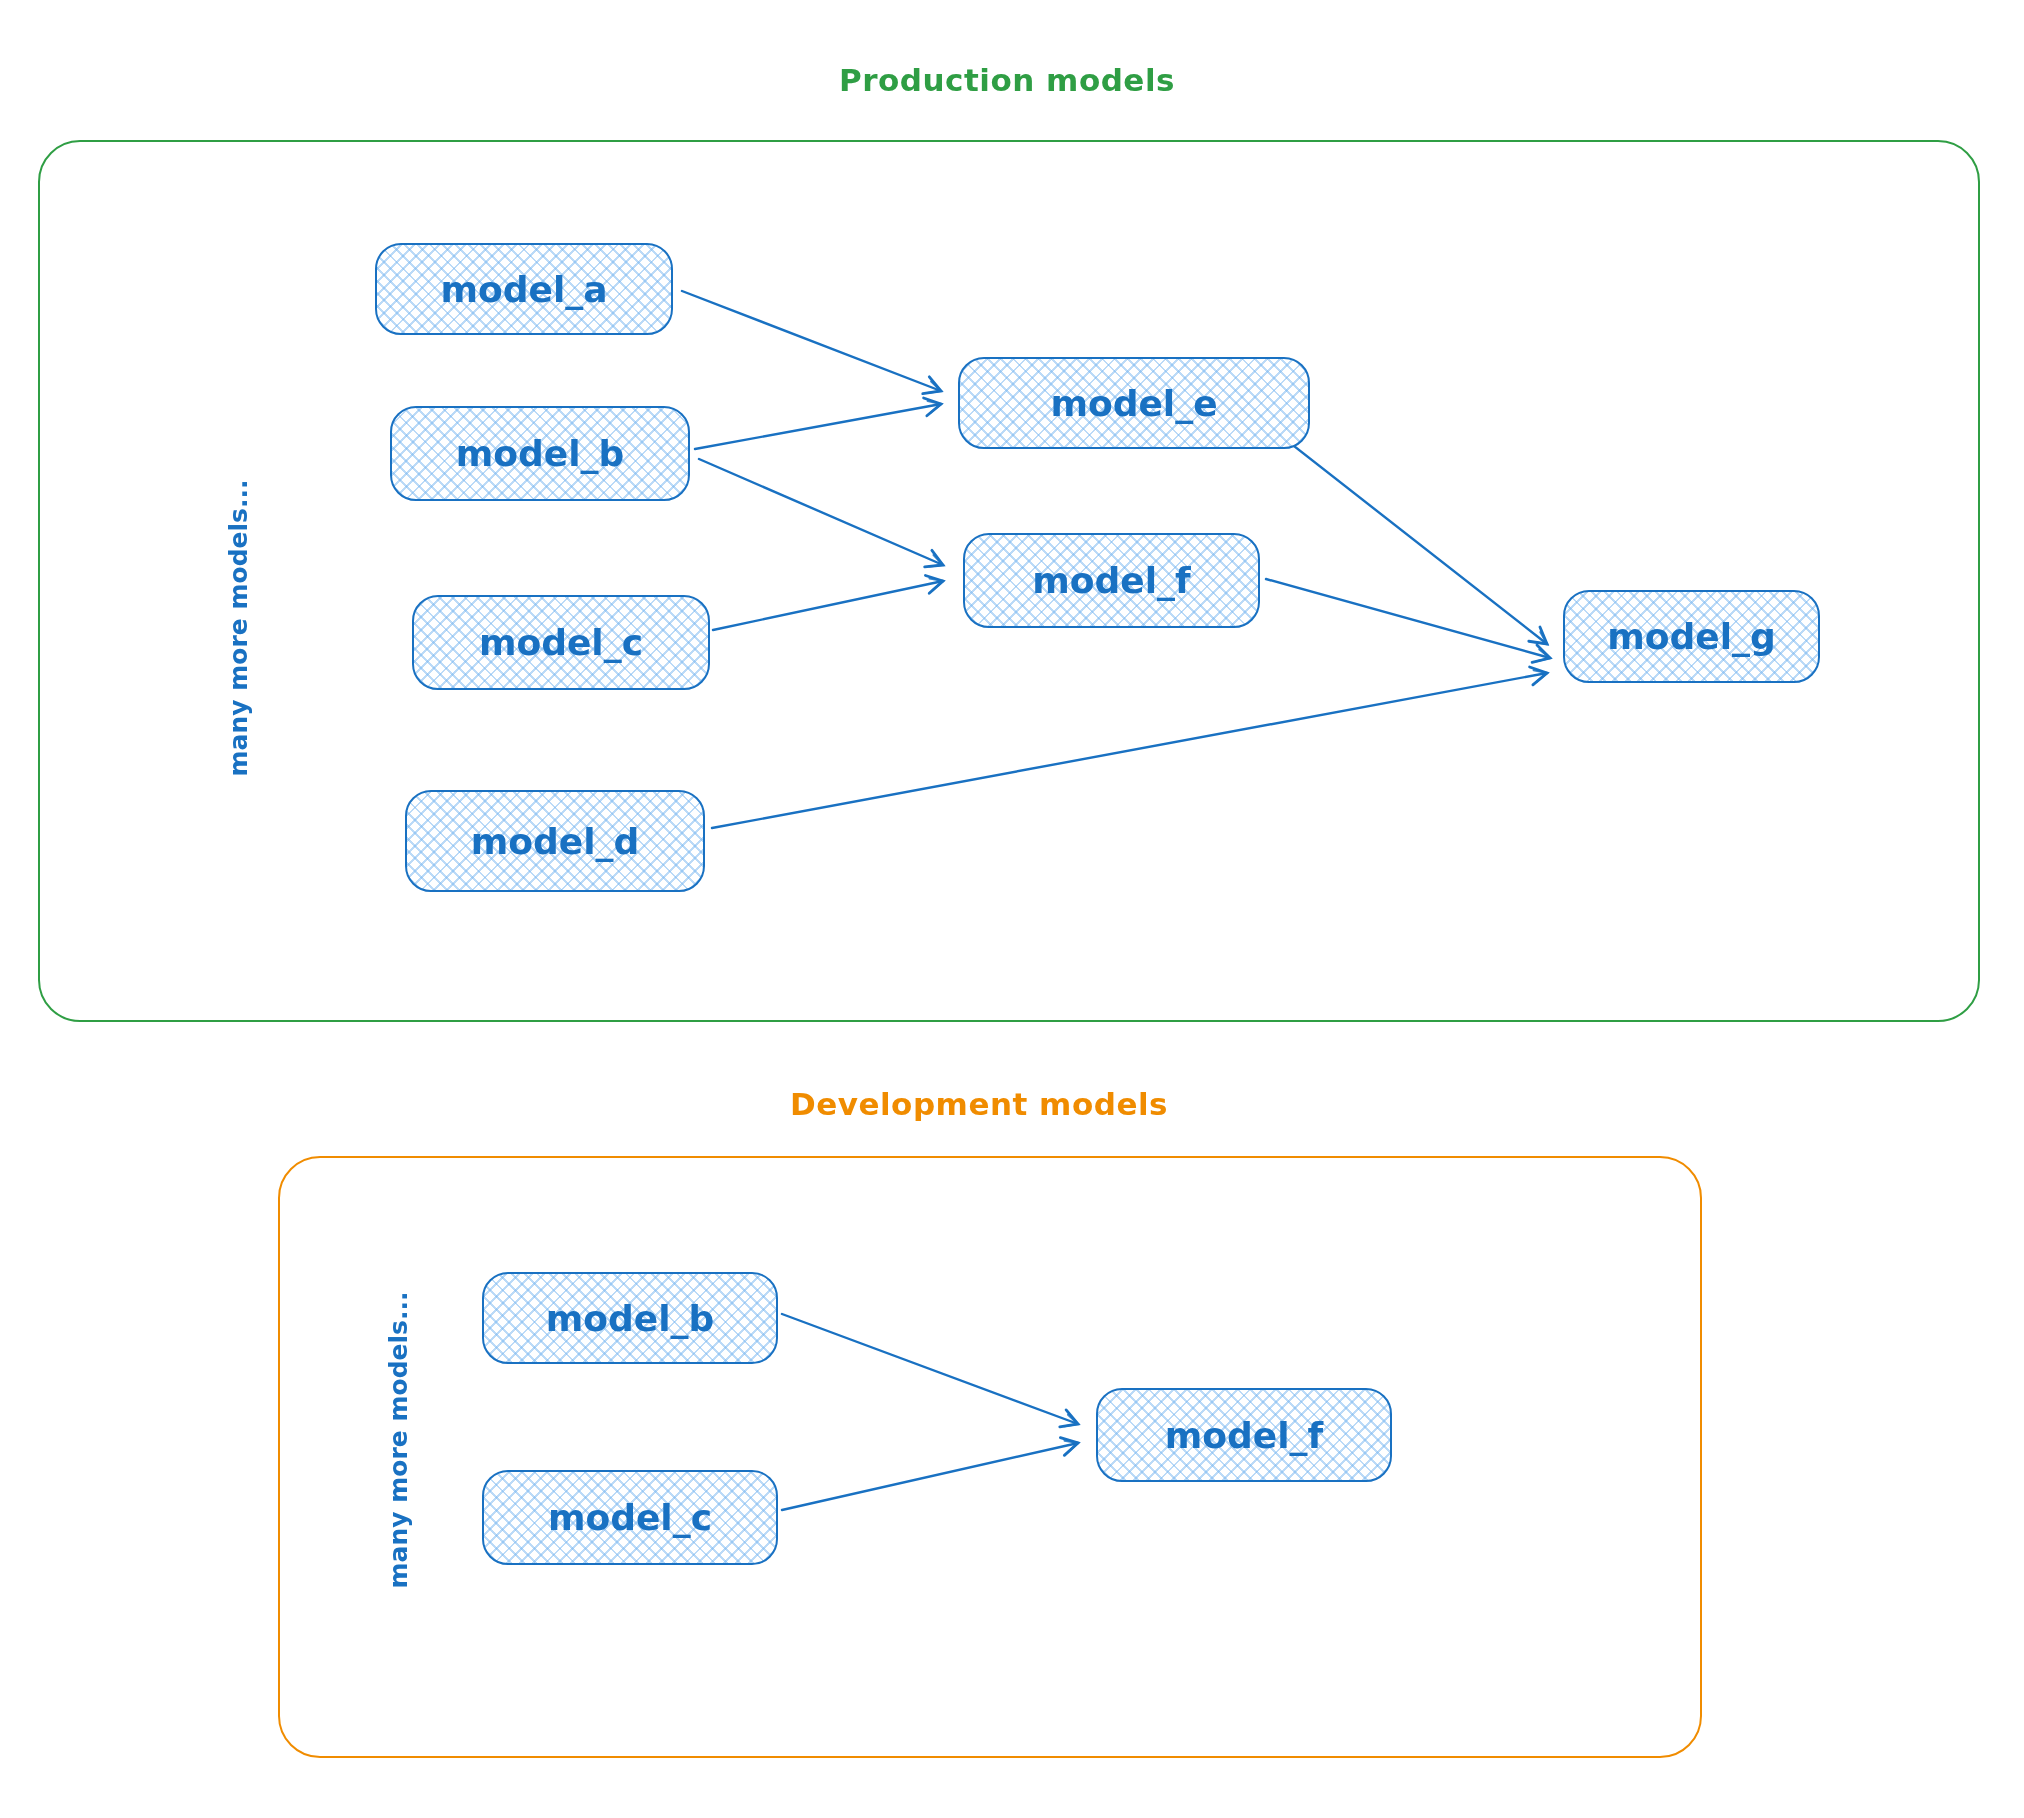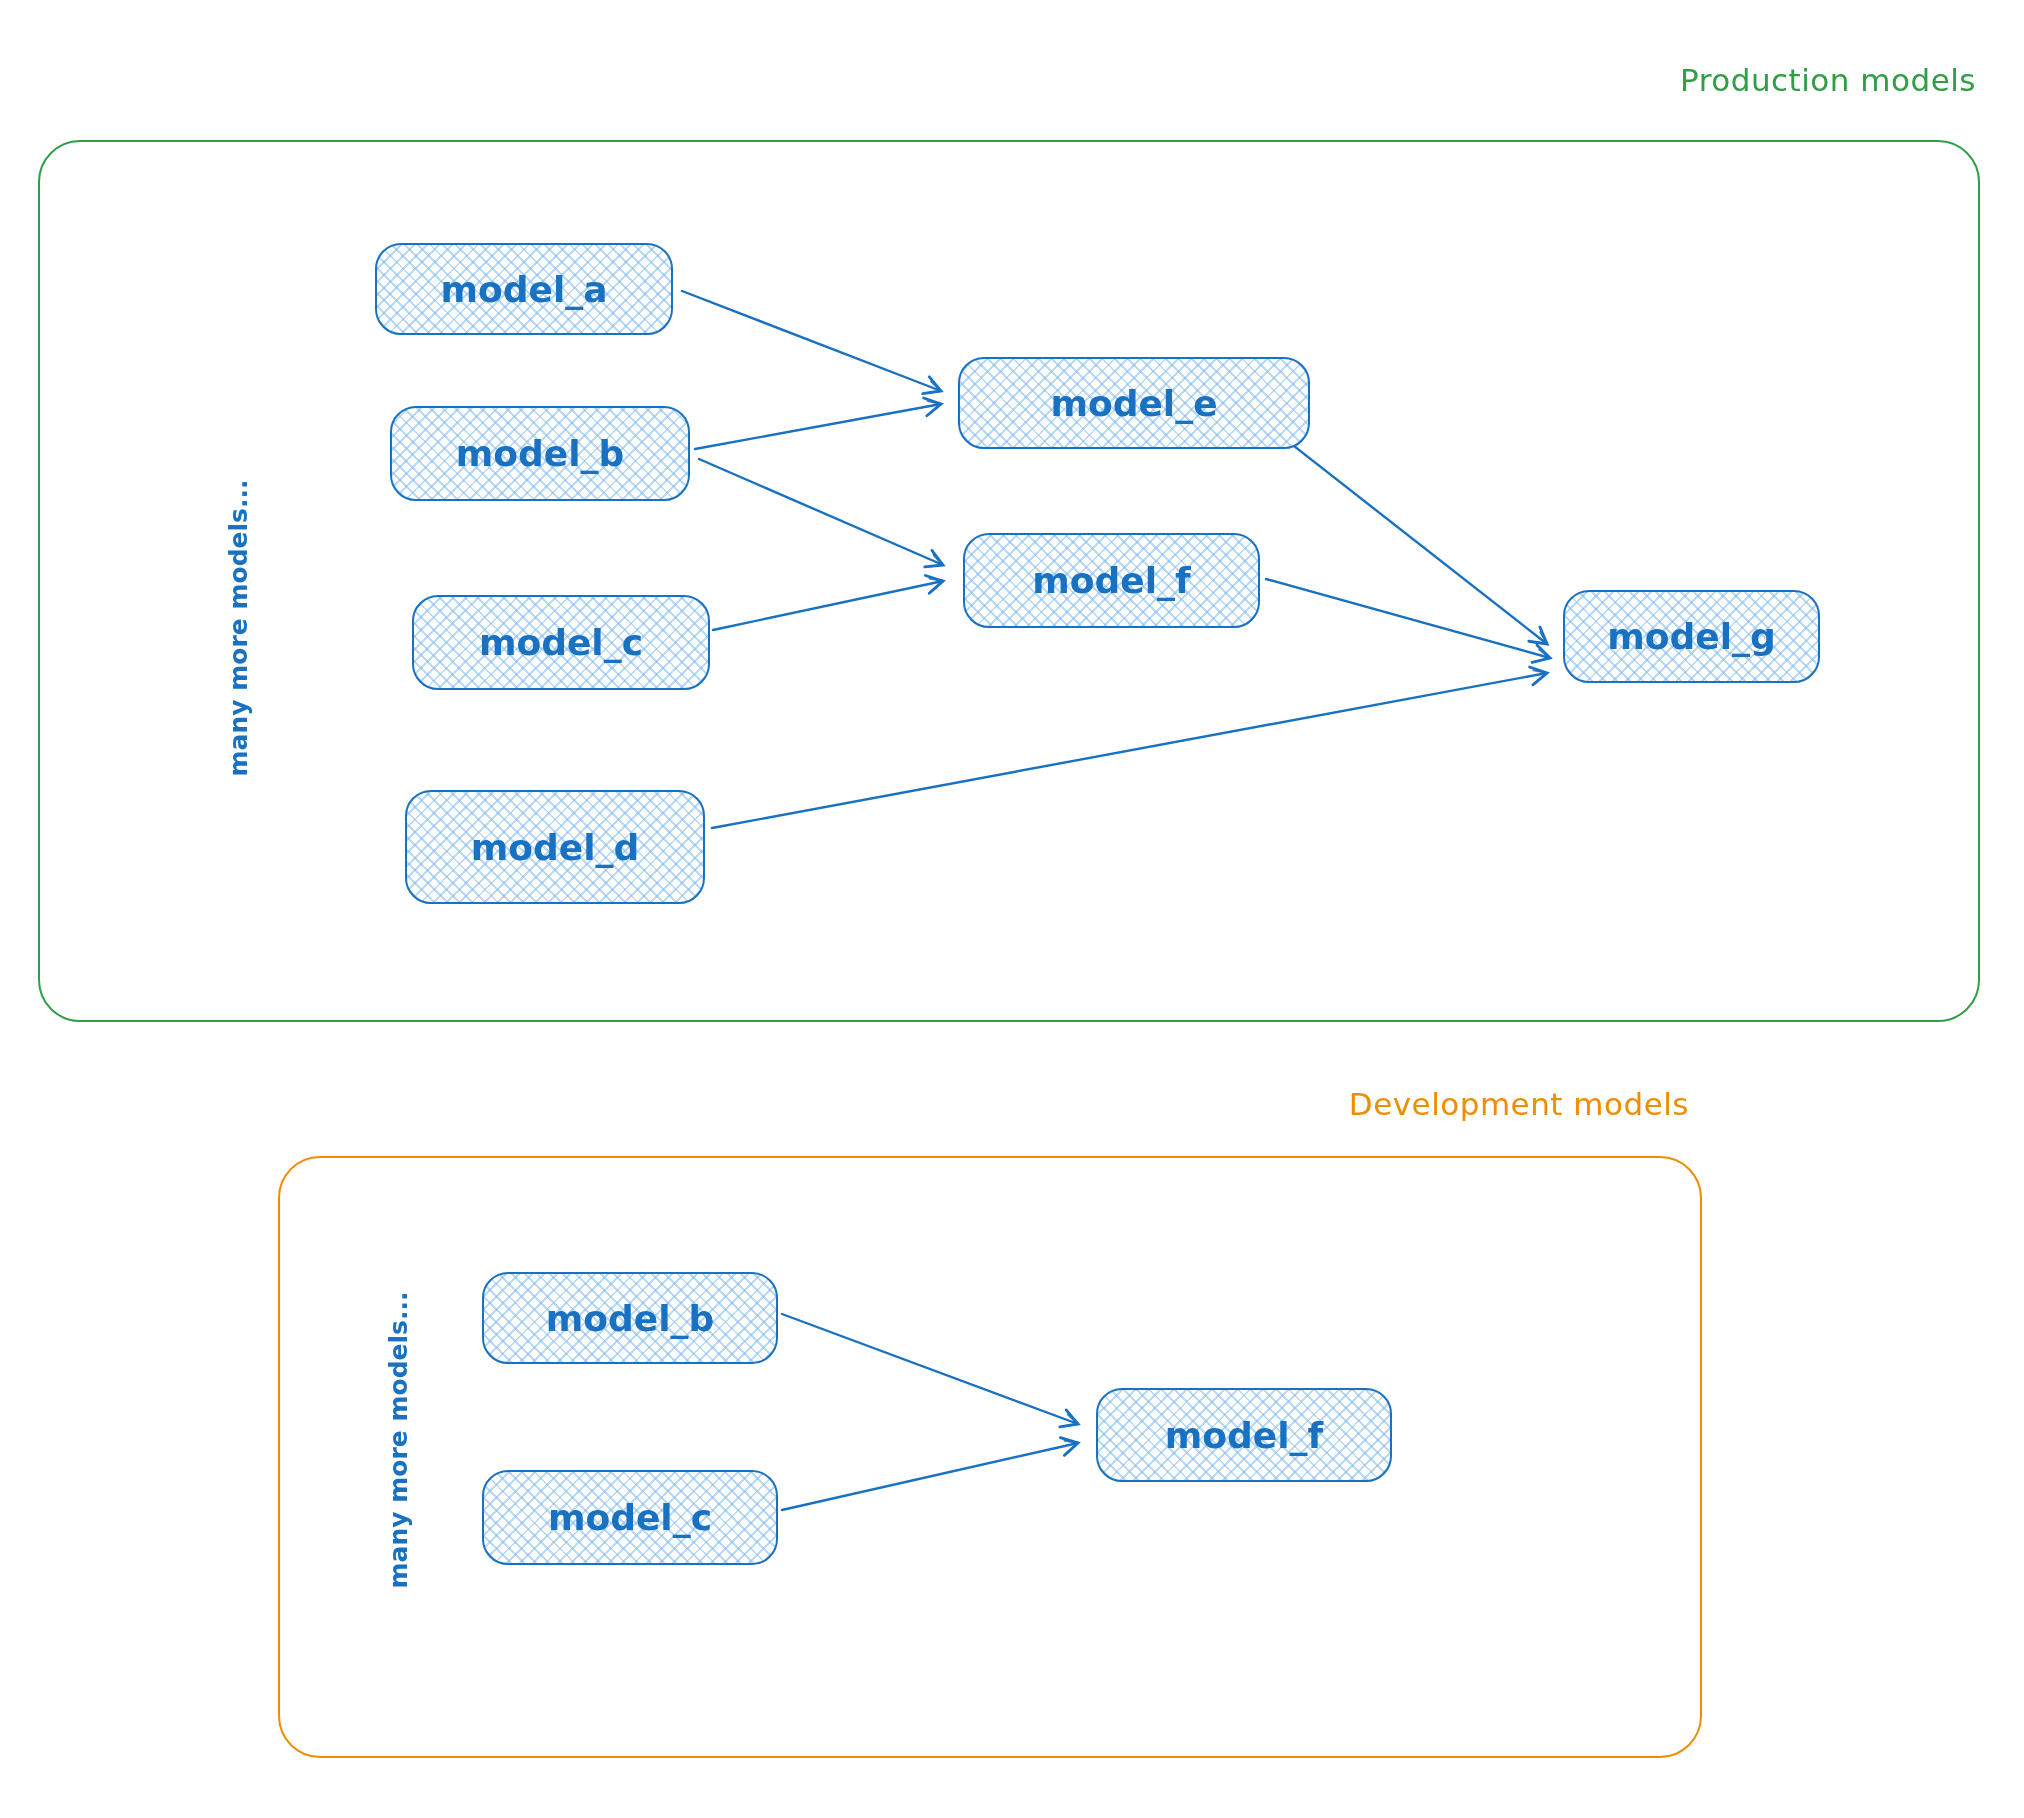--- a/index.html
+++ b/index.html
@@ -10,23 +10,23 @@
   }
   .canvas {
     position: relative;
     width: 2024px;
     height: 1818px;
     background: #ffffff;
     overflow: hidden;
   }
   .section-title {
     position: absolute;
-    text-align: right;
+    text-align: center;
     font-size: 31px;
-    font-weight: 400;
+    font-weight: 700;
     letter-spacing: 0.5px;
   }
   .section-title.prod { color: #2f9e44; left: 38px; width: 1938px; top: 62px; }
   .section-title.dev  { color: #f08c00; left: 269px; width: 1420px; top: 1086px; }
   .container-frame {
     position: absolute;
     border-radius: 42px;
     background: transparent;
   }
   .container-frame.prod {
@@ -109,21 +109,21 @@
     <line x1="1266" y1="579" x2="1550" y2="658" marker-end="url(#ah)"></line>
     <line x1="712" y1="828" x2="1547" y2="673" marker-end="url(#ah)"></line>
 
     <line x1="782" y1="1314" x2="1078" y2="1424" marker-end="url(#ah)"></line>
     <line x1="782" y1="1510" x2="1078" y2="1443" marker-end="url(#ah)"></line>
   </svg>
 
   <div class="node" style="left:375px;  top:243px;  width:298px; height:92px;">model_a</div>
   <div class="node" style="left:390px;  top:406px;  width:300px; height:95px;">model_b</div>
   <div class="node" style="left:412px;  top:595px;  width:298px; height:95px;">model_c</div>
-  <div class="node" style="left:405px;  top:790px;  width:300px; height:114px;">model_d</div>
+  <div class="node" style="left:405px;  top:790px;  width:300px; height:102px;">model_d</div>
   <div class="node" style="left:958px;  top:357px;  width:352px; height:92px;">model_e</div>
   <div class="node" style="left:963px;  top:533px;  width:297px; height:95px;">model_f</div>
   <div class="node" style="left:1563px; top:590px;  width:257px; height:93px;">model_g</div>
 
   <div class="node" style="left:482px;  top:1272px; width:296px; height:92px;">model_b</div>
   <div class="node" style="left:482px;  top:1470px; width:296px; height:95px;">model_c</div>
   <div class="node" style="left:1096px; top:1388px; width:296px; height:94px;">model_f</div>
 
 </div>
 

